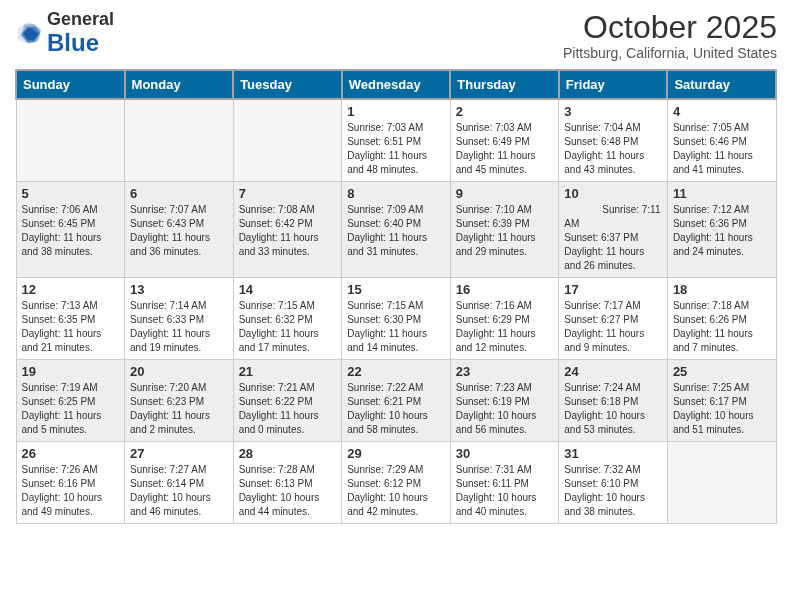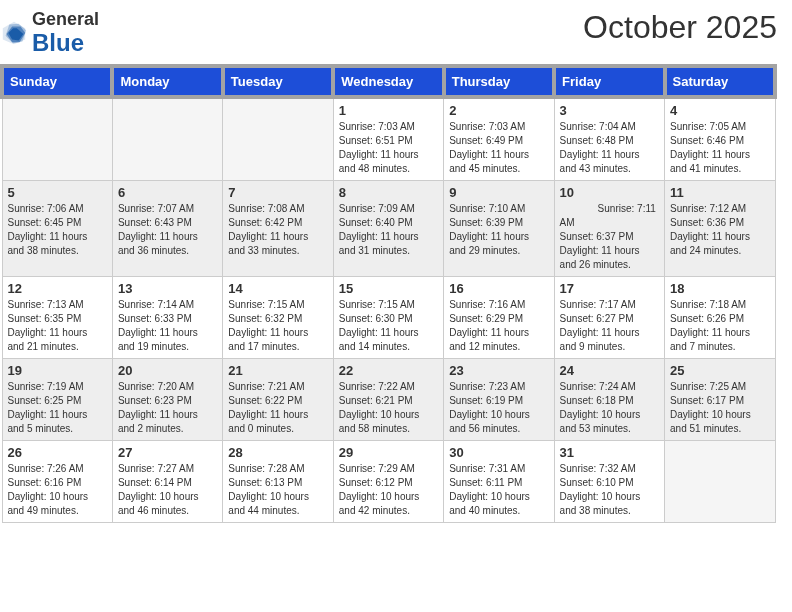--- a/index.html
+++ b/index.html
@@ -6,21 +6,21 @@
     body {
       font-family: Arial, sans-serif;
       background: #fff;
       width: 792px;
       height: 612px;
       overflow: hidden;
     }
     .page {
       width: 792px;
       min-height: 612px;
-      padding: 10px 15px 10px 0;
+      padding: 10px 15px 10px 15px;
       background: #fff;
     }
     .header {
       display: flex;
       justify-content: space-between;
       align-items: flex-start;
       margin-bottom: 8px;
     }
     .logo {
       display: flex;
@@ -58,27 +58,27 @@
     .calendar-subtitle {
       font-size: 14px;
       color: #555;
     }
     .calendar {
       width: 100%;
       border-collapse: collapse;
       border: 1px solid #ccc;
     }
     .calendar th {
-      background: #1d4ed8;
+      background: #0369a1;
       color: #fff;
       font-size: 13px;
       font-weight: bold;
       text-align: left;
       padding: 6px 6px;
-      border: 4px solid #a3a3a3;
+      border: 2px solid #a3a3a3;
     }
     .calendar td {
       vertical-align: top;
       border: 1px solid #ccc;
       padding: 4px 5px;
       width: calc(100%/7);
       min-height: 70px;
       font-size: 10.5px;
       color: #333;
       background: #fff;
@@ -114,20 +114,21 @@
         <polygon points="22,8 27,15 21,25 13,25 7,16 13,8" fill="#1a5ca8" opacity="0.6"></polygon>
         <polygon points="18,10 25,16 20,23 13,22 9,15 14,10" fill="#1a5ca8"></polygon>
       </svg>
       <div class="logo-text">
         <span class="logo-general">General</span>
         <span class="logo-blue">Blue</span>
       </div>
     </div>
     <div class="title-block">
       <div class="calendar-title">October 2025</div>
+      <div class="calendar-subtitle">Pittsburg, California, United States</div>
     </div>
   </div>
 
   <table class="calendar">
     <thead>
       <tr>
         <th>Sunday</th>
         <th>Monday</th>
         <th>Tuesday</th>
         <th>Wednesday</th>

